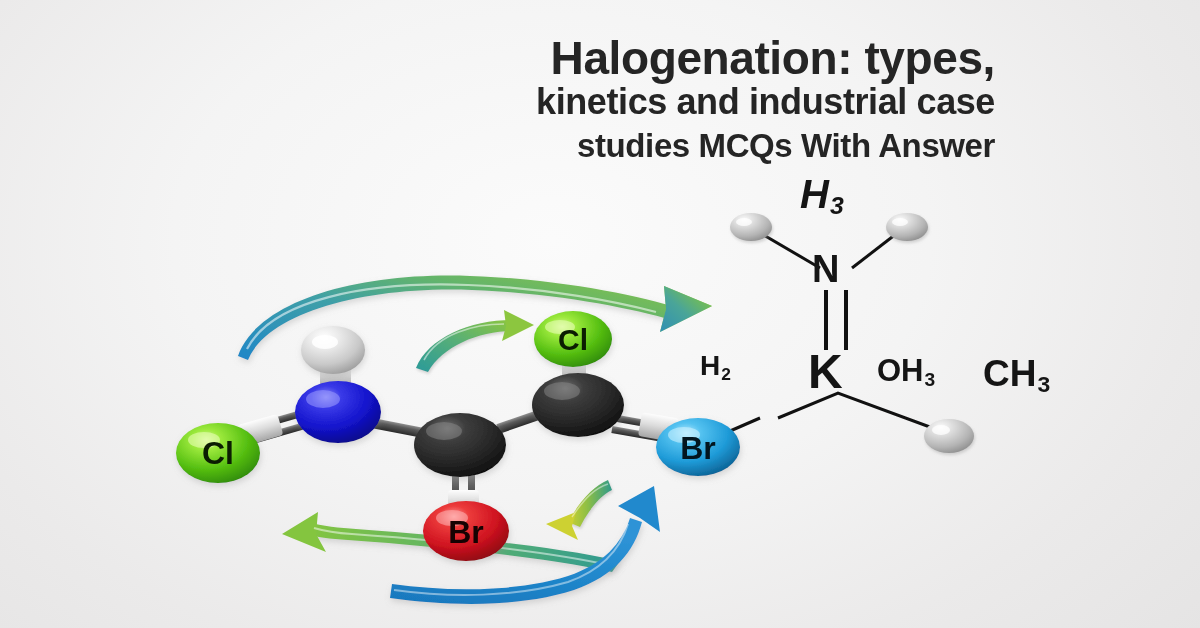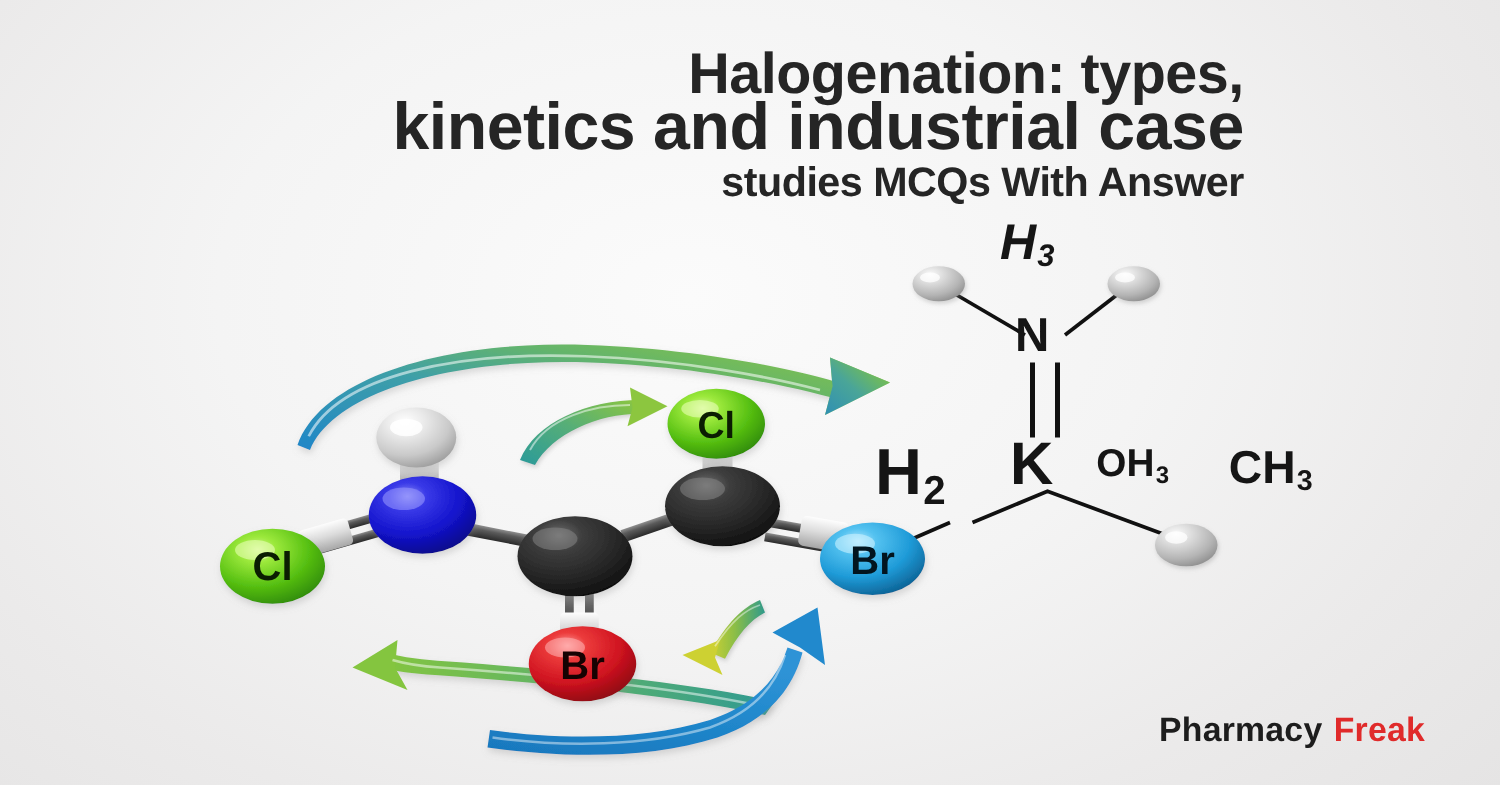--- a/index.html
+++ b/index.html
@@ -32,21 +32,21 @@
     display: block;
     font-family: "Liberation Sans", "DejaVu Sans", sans-serif;
     font-weight: 700;
     font-size: 45px;
     line-height: 44px;
     letter-spacing: -0.4px;
     color: #252525;
     white-space: nowrap;
   }
   .title-line.l1 { font-size: 46px; }
-  .title-line.l2 { font-size: 53px; }
+  .title-line.l2 { font-size: 36px; }
   .title-line.l3 { font-size: 33px; }
 
   
   #brand {
     position: absolute;
     right: 60px;
     bottom: 28px;
     z-index: 40;
     font-family: "Liberation Sans", "DejaVu Sans", sans-serif;
     font-size: 27px;
@@ -78,21 +78,21 @@
   .chem-label sub {
     font-size: 0.62em;
     font-weight: 700;
     vertical-align: baseline;
     position: relative;
     top: 0.26em;
     margin-left: 1px;
   }
   #lbl-h3  { left: 800px; top: 174px; font-size: 40px; font-style: italic; }
   #lbl-n   { left: 812px; top: 250px; font-size: 38px; }
-  #lbl-h2  { left: 700px; top: 352px; font-size: 52px; }
+  #lbl-h2  { left: 700px; top: 352px; font-size: 28px; }
   #lbl-k   { left: 808px; top: 348px; font-size: 48px; }
   #lbl-oh3 { left: 877px; top: 355px; font-size: 31px; }
   #lbl-ch3 { left: 983px; top: 355px; font-size: 37px; }
 
   
 </style>
 </head>
 <body>
 
 <div id="banner">
@@ -345,17 +345,14 @@
   <div class="chem-label" id="lbl-n">N</div>
 
   <div class="chem-label" id="lbl-h2"><span>H</span><sub>2</sub></div>
 
   <div class="chem-label" id="lbl-k">K</div>
 
   <div class="chem-label" id="lbl-oh3"><span>OH</span><sub>3</sub></div>
 
   <div class="chem-label" id="lbl-ch3"><span>CH</span><sub>3</sub></div>
 
-  <div id="brand">
-    <span class="b1">Pharmacy</span><span class="b2">Freak</span>
-  </div>
 
 </div>
 
 </body></html>

